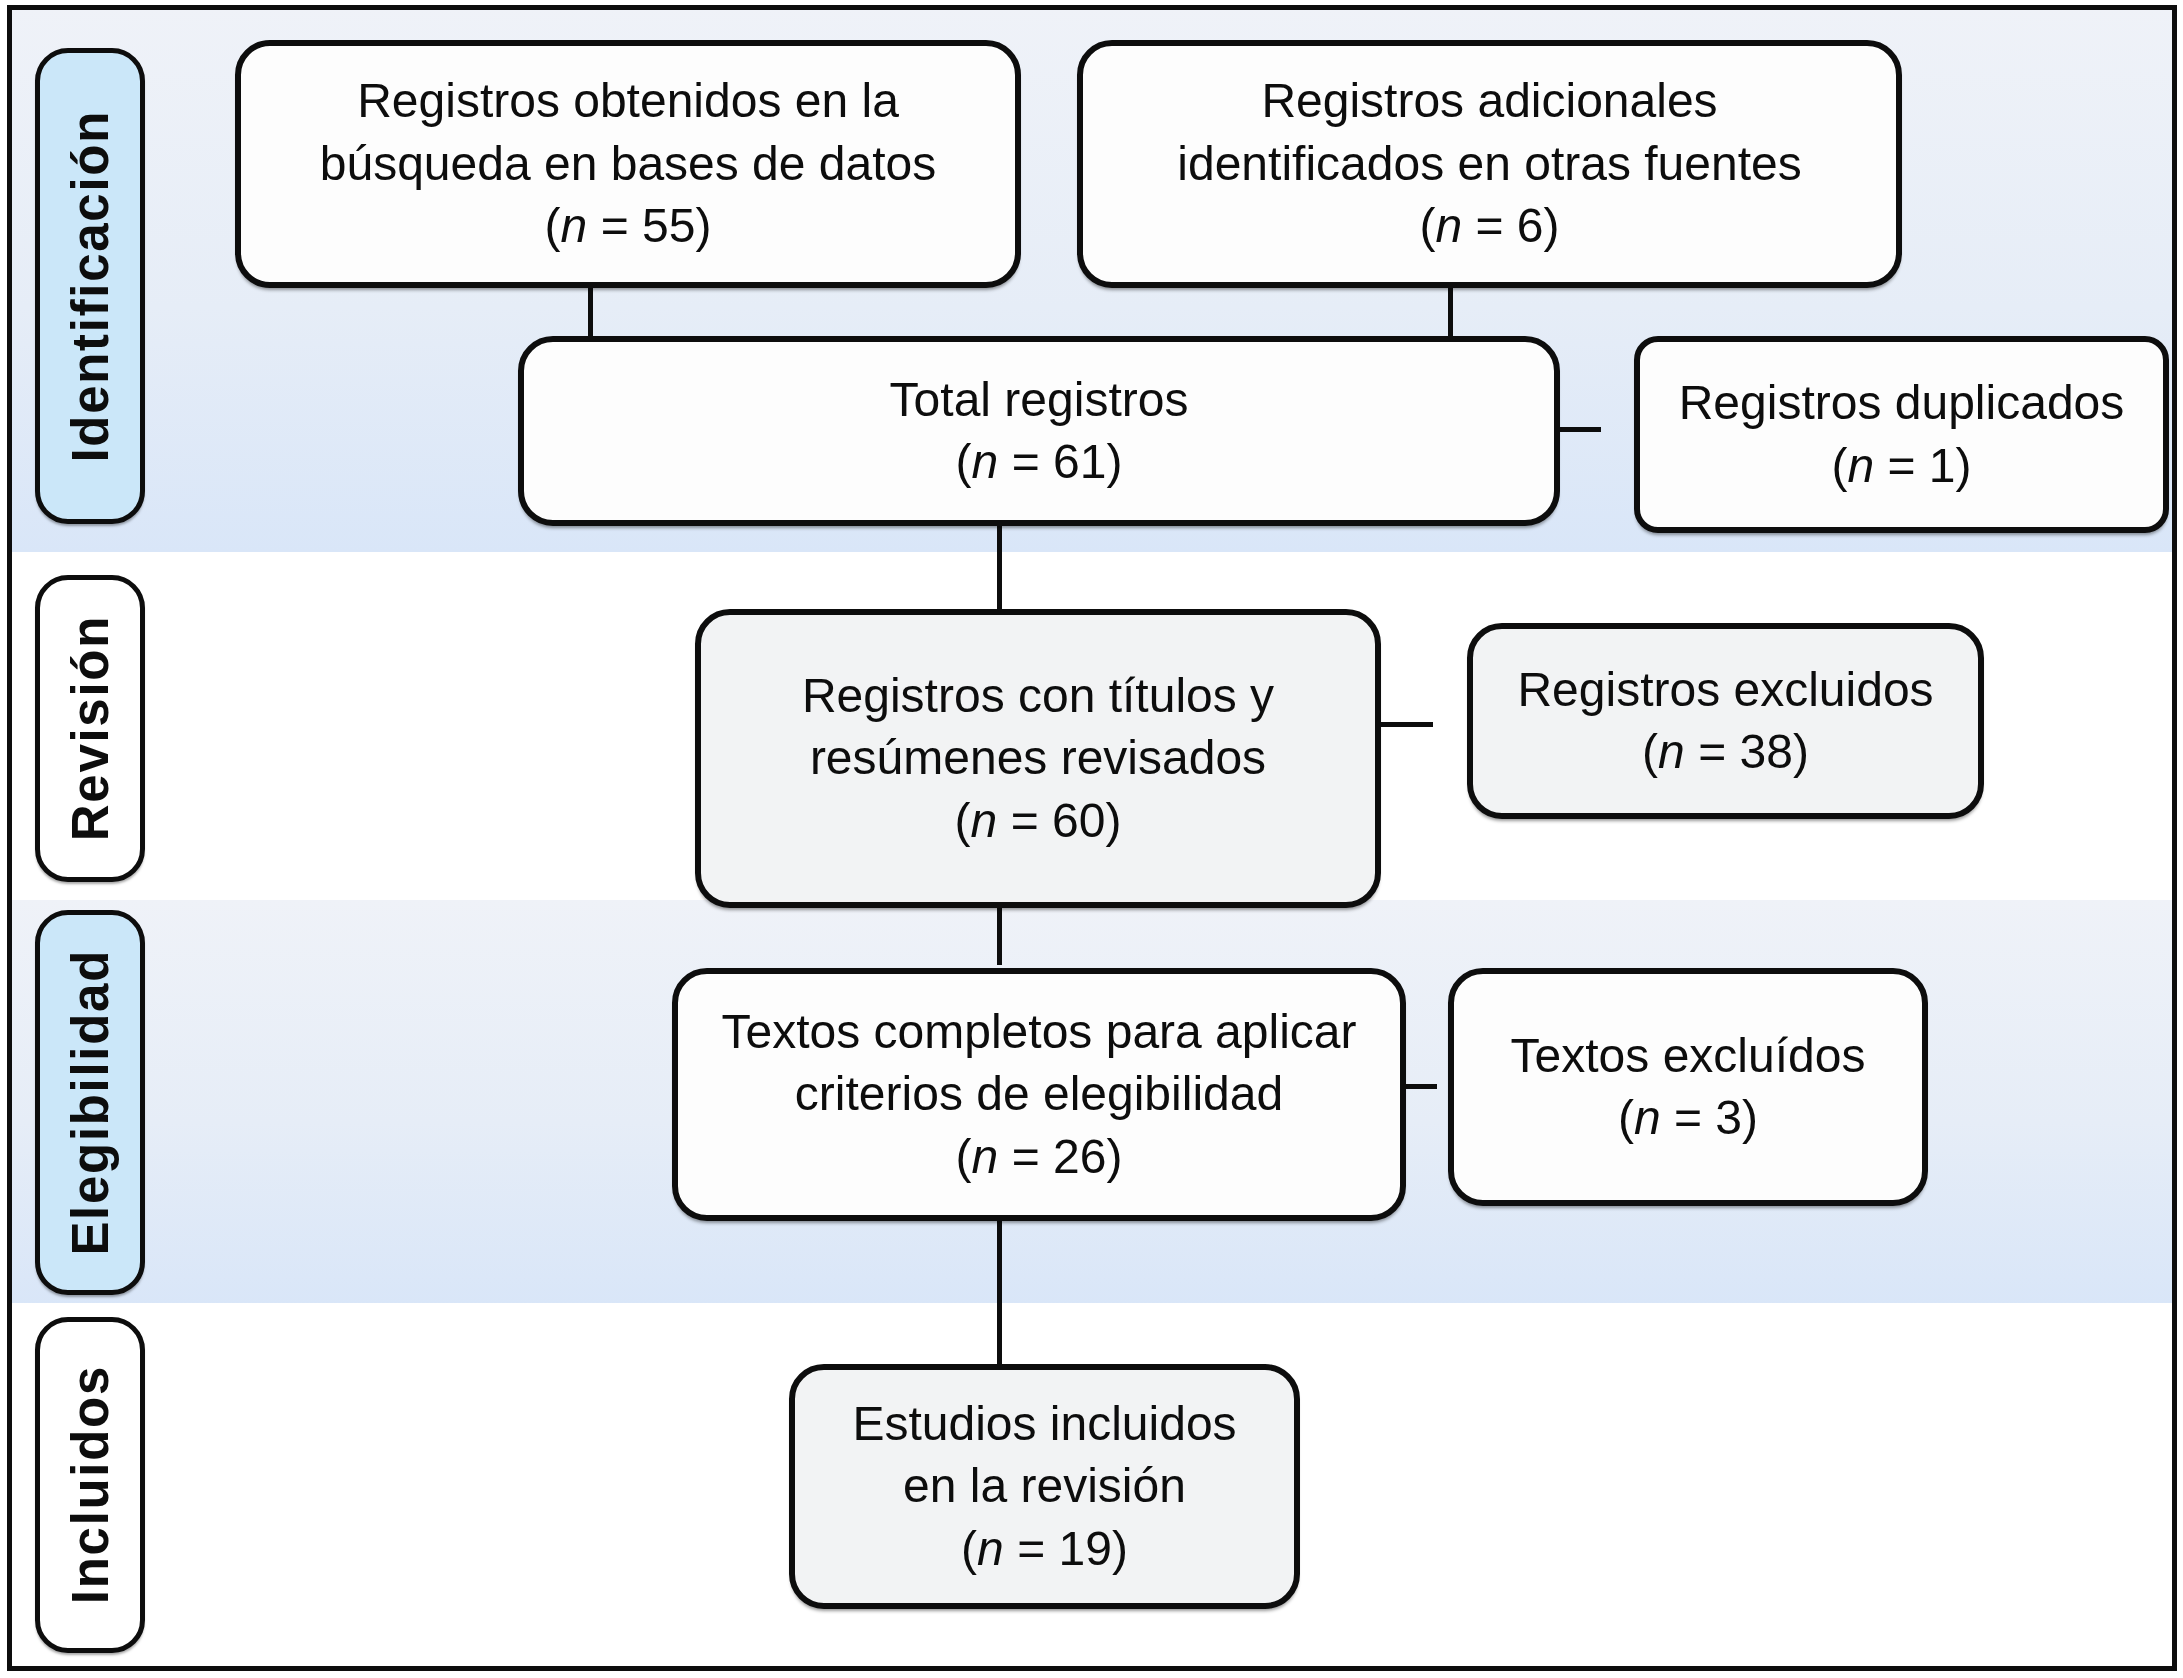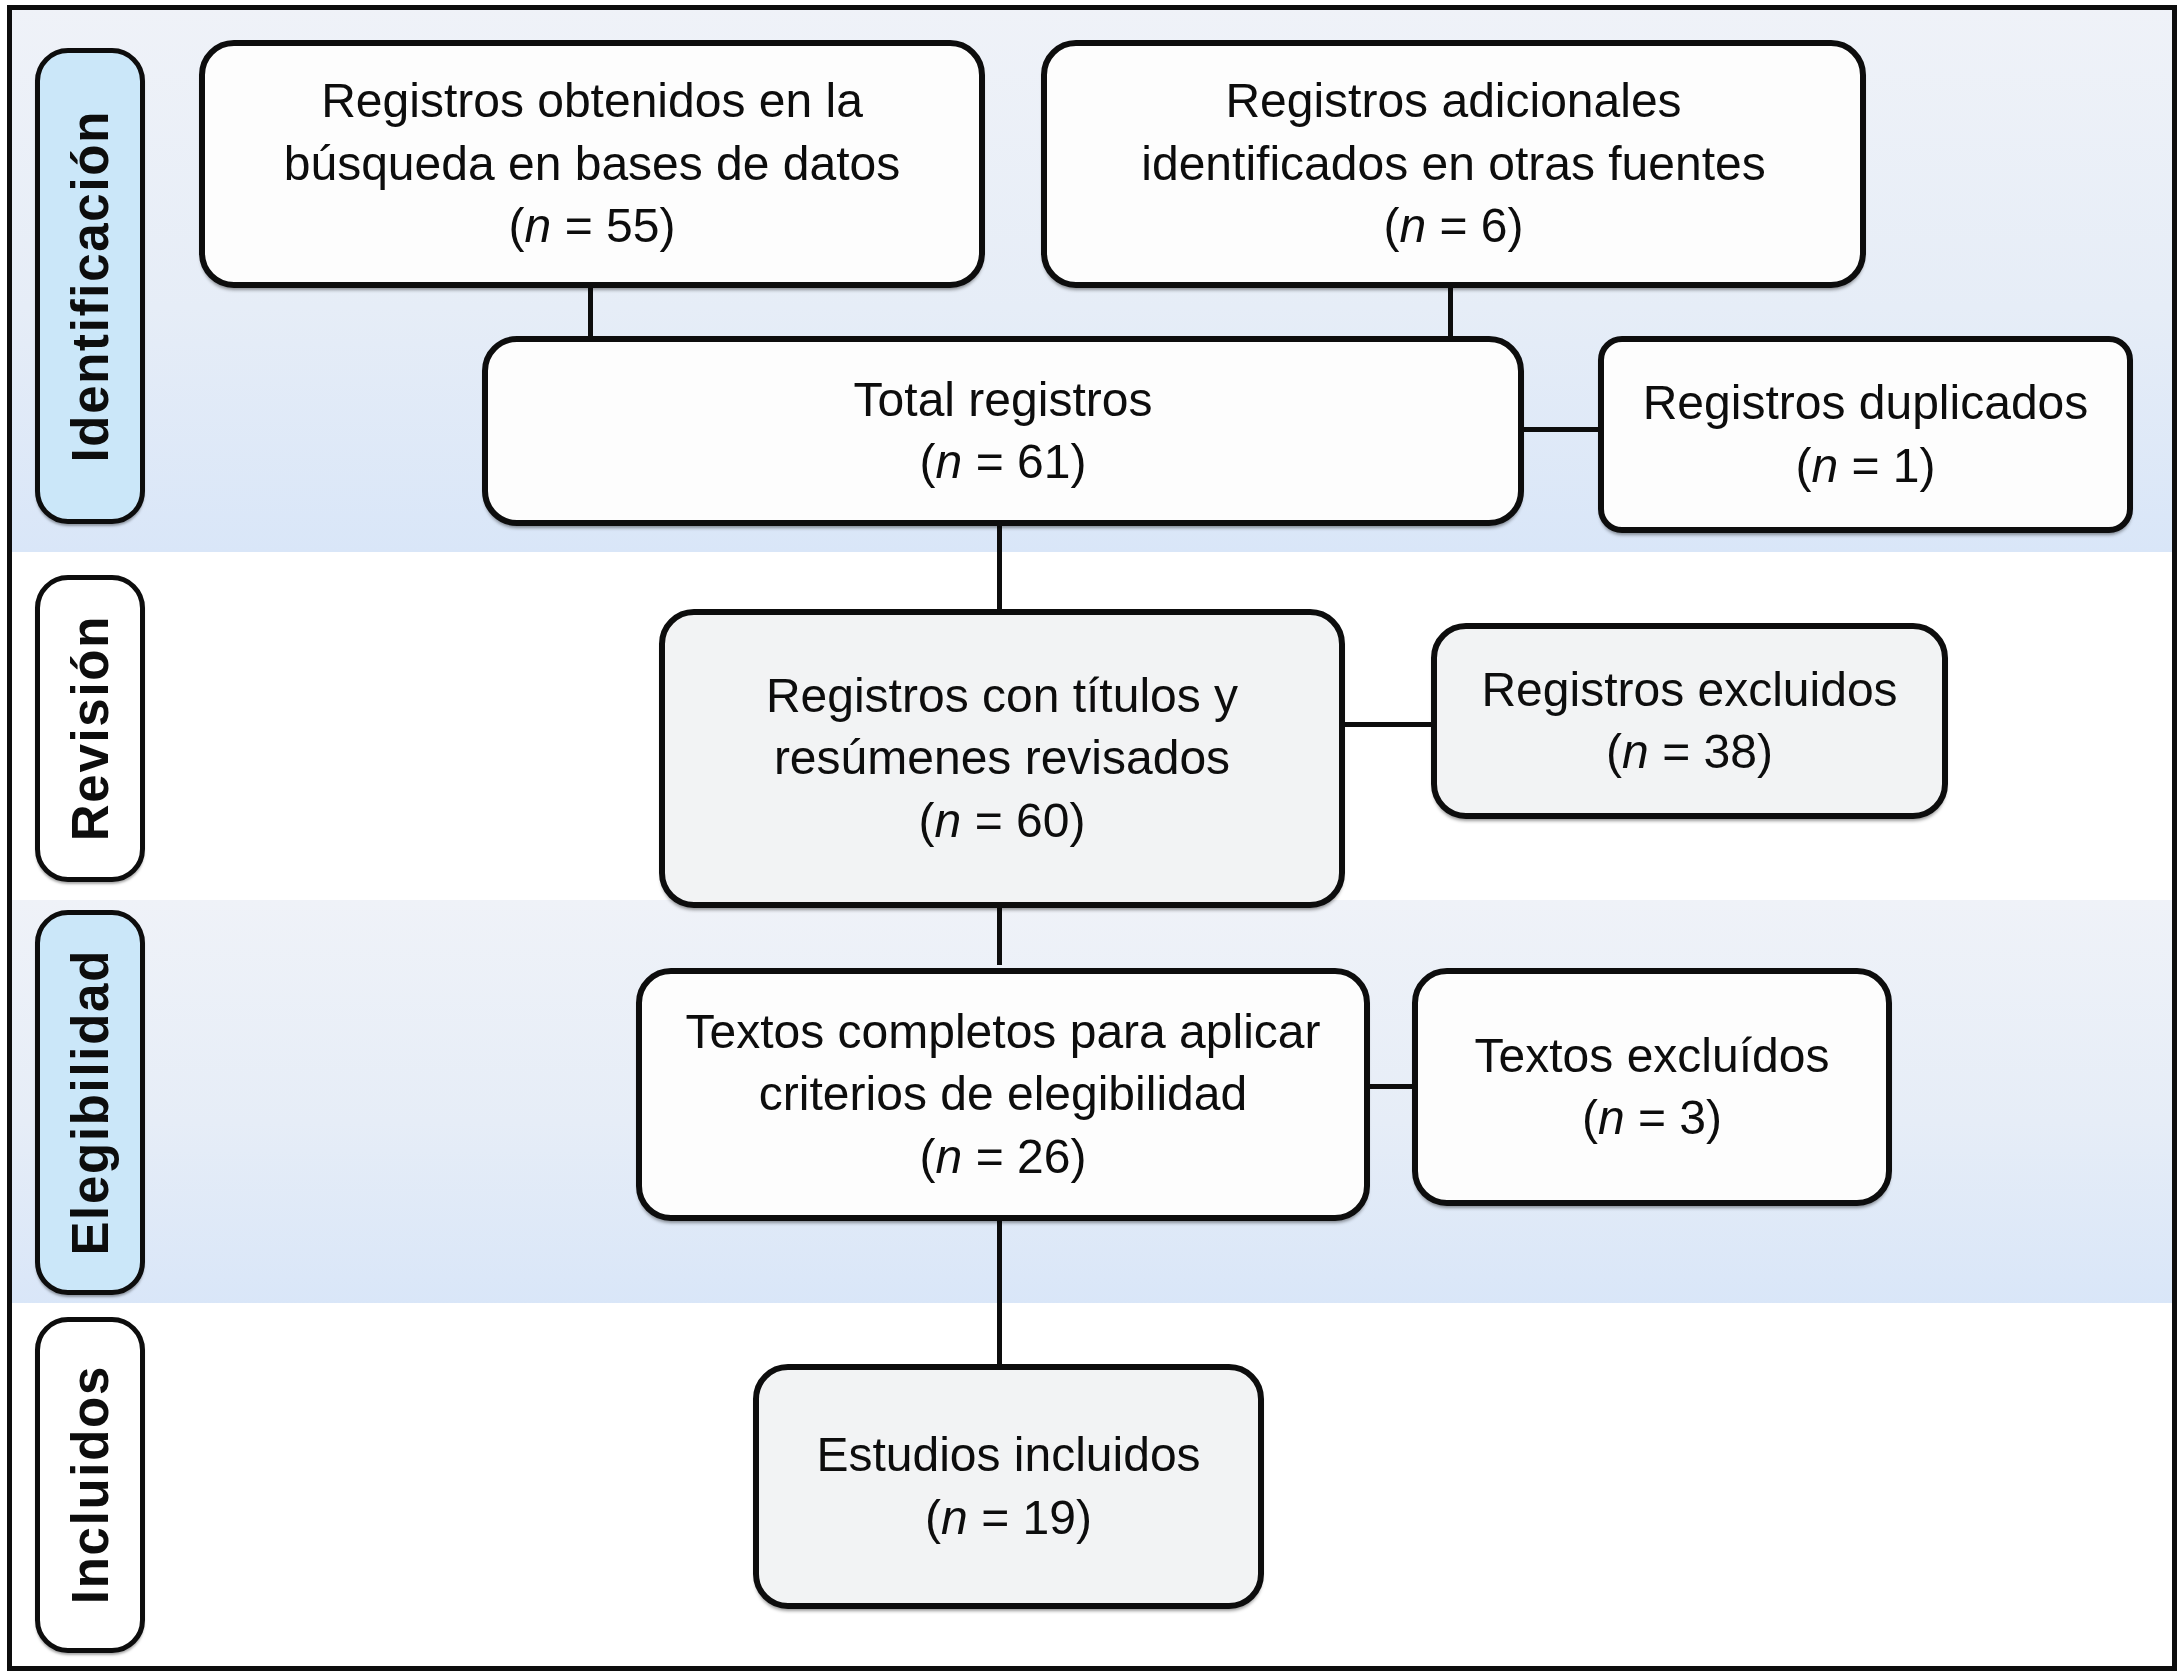--- a/index.html
+++ b/index.html
@@ -33,20 +33,21 @@
     writing-mode: vertical-rl; transform: rotate(180deg);
     font-size: 51px; font-weight: bold; letter-spacing: 1.7px; white-space: nowrap;
   }
   .fbox {
     position: absolute;
     border: 6.1px solid #0d0d0d; border-radius: 35px; box-sizing: border-box;
     display: flex; align-items: center; justify-content: center;
     text-align: center; z-index: 5;
     font-size: 48px; line-height: 1.3;
     box-shadow: 0 4.4px 3.5px -2.6px rgba(0,0,0,0.4);
+    margin-left: 36px;
   }
   .fbox.white { background: #fdfdfd; }
   .fbox.gray  { background: #f2f3f4; }
   .fbox .inner { padding: 0 10.5px; }
   .connector { position: absolute; background: #0d0d0d; z-index: 4; }
   .count i { font-style: italic; }
 </style>
 </head>
 <body>
 
@@ -137,18 +138,19 @@
   <div class="fbox white" style="left:1412px; top:968px; width:480px; height:238px;">
     <div class="inner">
       <div>Textos excluídos</div>
       <div class="count"><span>(</span><i>n</i><span> = 3)</span></div>
     </div>
   </div>
 
   <div class="fbox gray" style="left:753px; top:1364px; width:511px; height:245px;">
     <div class="inner">
       <div>Estudios incluidos</div>
+      <div>en la revisión</div>
       <div class="count"><span>(</span><i>n</i><span> = 19)</span></div>
     </div>
   </div>
 
 </div>
 
 
 </body></html>

